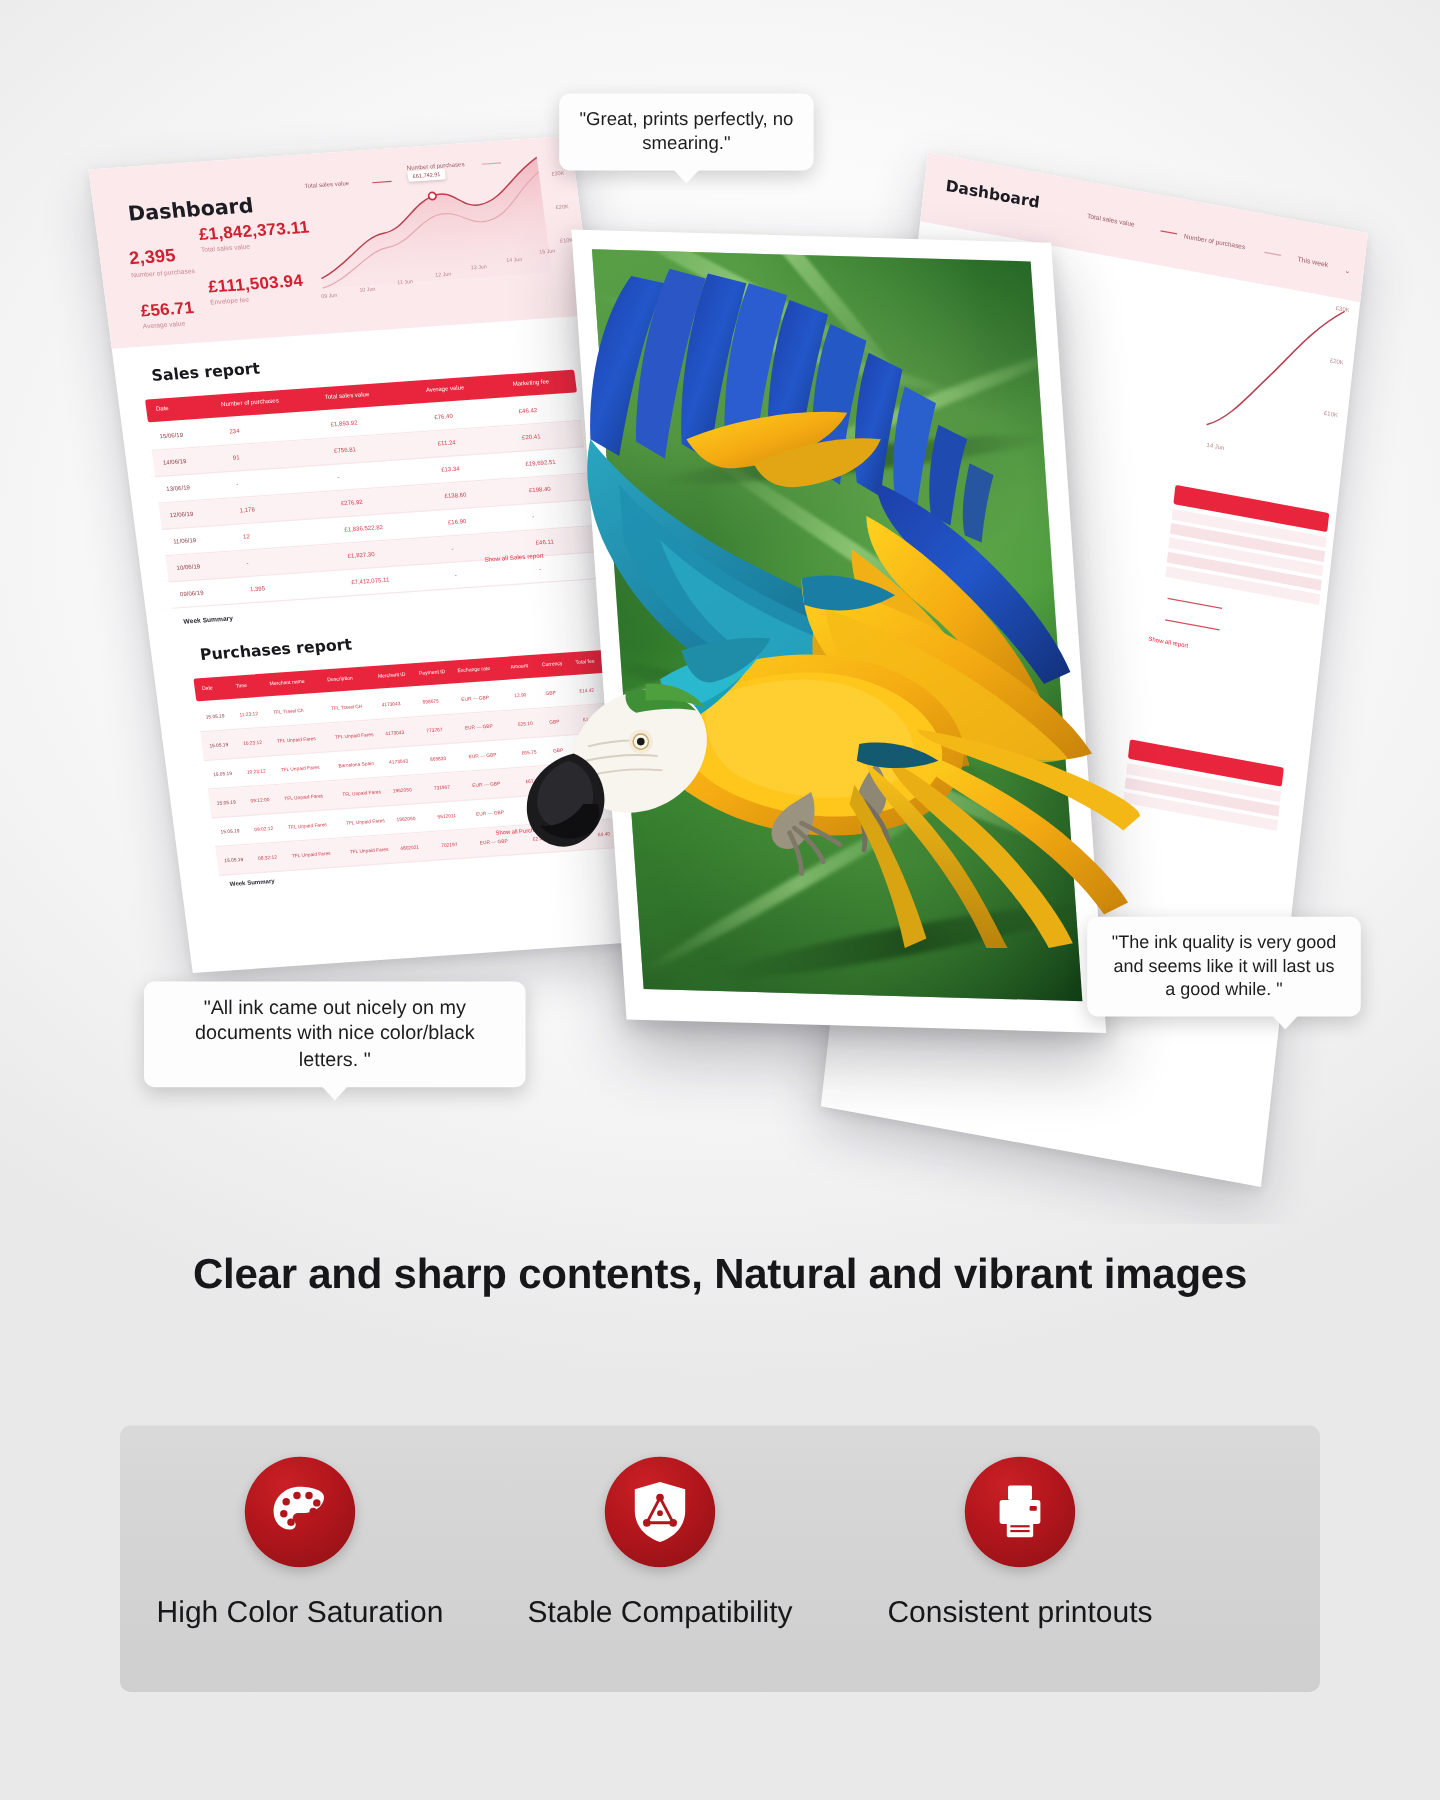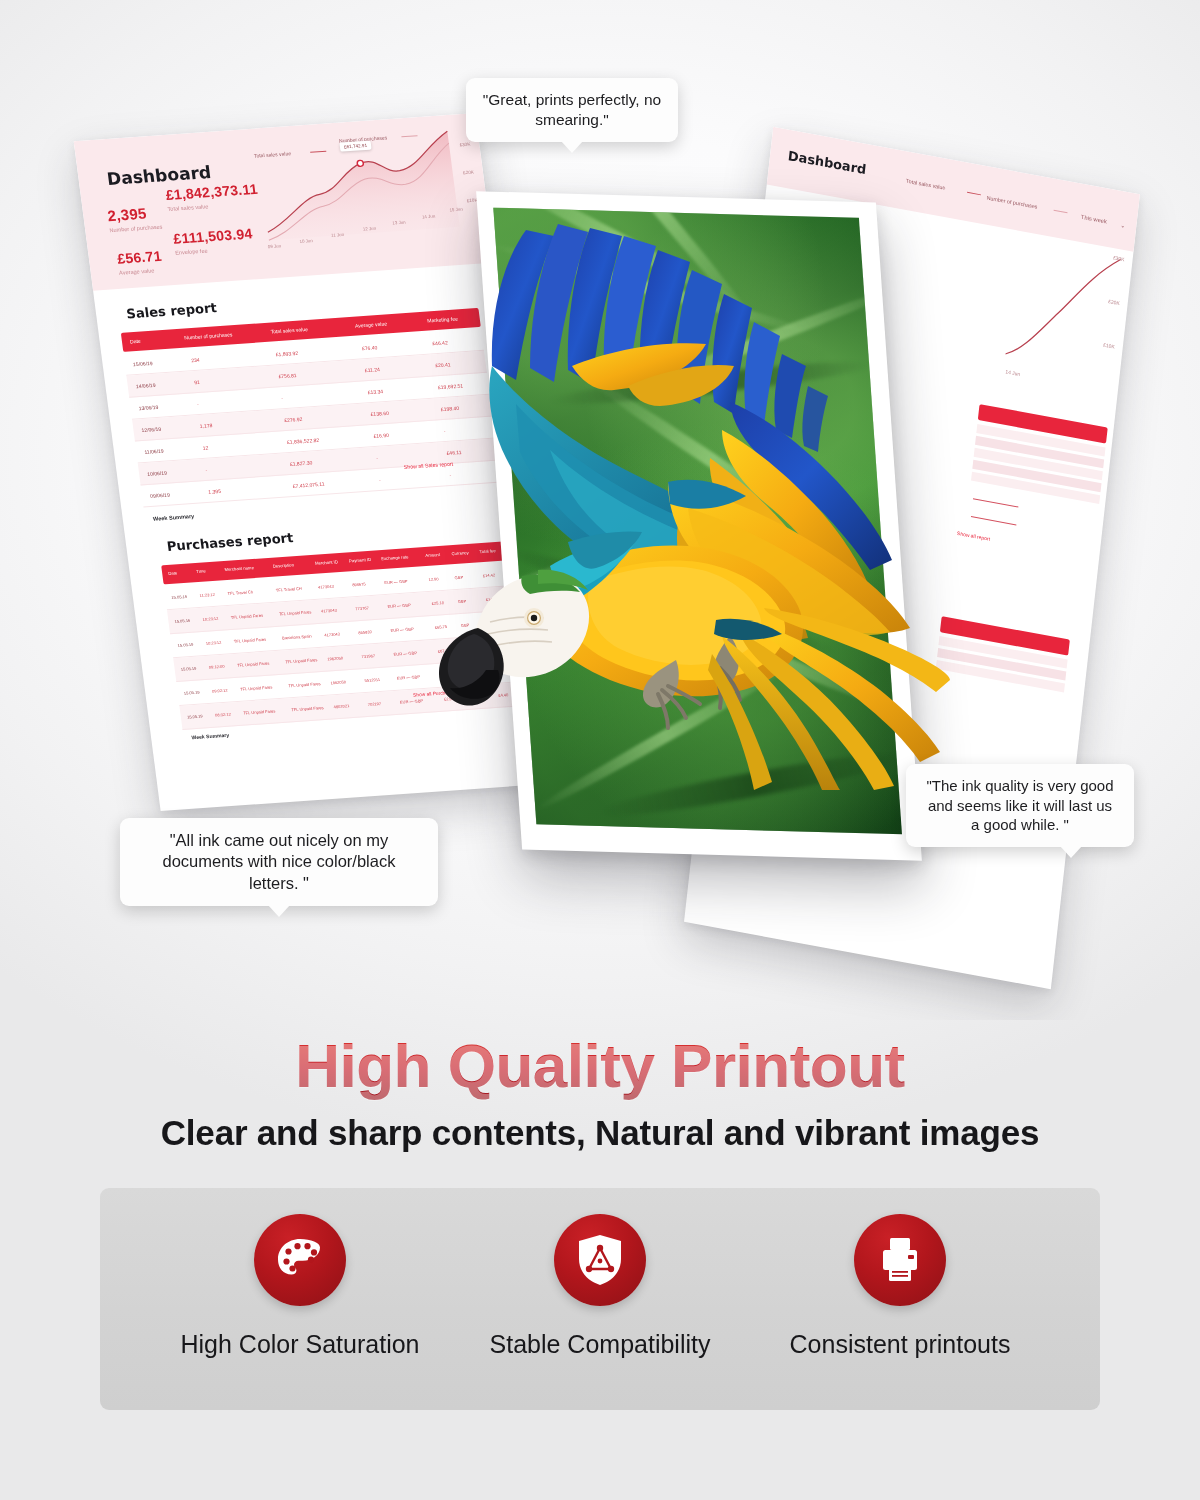--- a/index.html
+++ b/index.html
@@ -116,21 +116,21 @@
   #subhead {
     font-family:"Liberation Sans Narrow","Liberation Sans", sans-serif;
     font-size:35px; font-weight:bold; color:#17171a; margin-top:12px; letter-spacing:-.2px;
   }
 
   
   #feature-panel {
     position:absolute; left:100px; top:1188px; width:1000px; height:222px;
     background:linear-gradient(180deg,#d9d9d9 0%,#d3d3d3 55%,#cfcfcf 100%);
     border-radius:9px;
-    display:flex; align-items:flex-start; justify-content:center;
+    display:flex; align-items:flex-start; justify-content:flex-start;
     padding-top:26px;
   }
   .feature { width:300px; display:flex; flex-direction:column; align-items:center; }
   .feat-circle {
     width:92px; height:92px; border-radius:50%;
     background:radial-gradient(circle at 38% 26%, #c92026 0%, #b2161c 45%, #8e1116 100%);
     box-shadow:0 4px 10px rgba(0,0,0,.18);
     display:flex; align-items:center; justify-content:center;
   }
   .feat-label { margin-top:24px; font-size:25px; color:#17171a; white-space:nowrap; }
@@ -526,21 +526,20 @@
     </g>
   </svg>
 
   <div class="bubble" id="bubble-top">"Great, prints perfectly, no smearing."</div>
   <div class="bubble" id="bubble-left">"All ink came out nicely on my documents with nice color/black letters. "</div>
   <div class="bubble" id="bubble-right">"The ink quality is very good and seems like it will last us a good while. "</div>
 
 </div>
 
 <div id="headline-block">
-  <div id="headline">High Quality Printout</div>
   <div id="subhead">Clear and sharp contents, Natural and vibrant images</div>
 </div>
 
 <div id="feature-panel">
 
   <div class="feature">
     <div class="feat-circle">
       <svg width="52" height="52" viewBox="0 0 52 52">
         <path d="M26,5 C13.8,5 4,13.8 4,25.2 C4,34 9.6,40.6 17.4,40.6 C20.4,40.6 22.4,39 22.4,36.6 C22.4,35.4 21.9,34.5 21.2,33.7 C20.5,32.9 20,32 20,30.9 C20,28.6 21.9,26.8 24.4,26.8 L28.6,26.8 C38.2,26.8 46,20.6 46,13.4 C46,8.6 37,5 26,5 Z" fill="#ffffff"></path>
         <circle cx="14.5" cy="17.5" r="3.1" fill="#b2161c"></circle>

